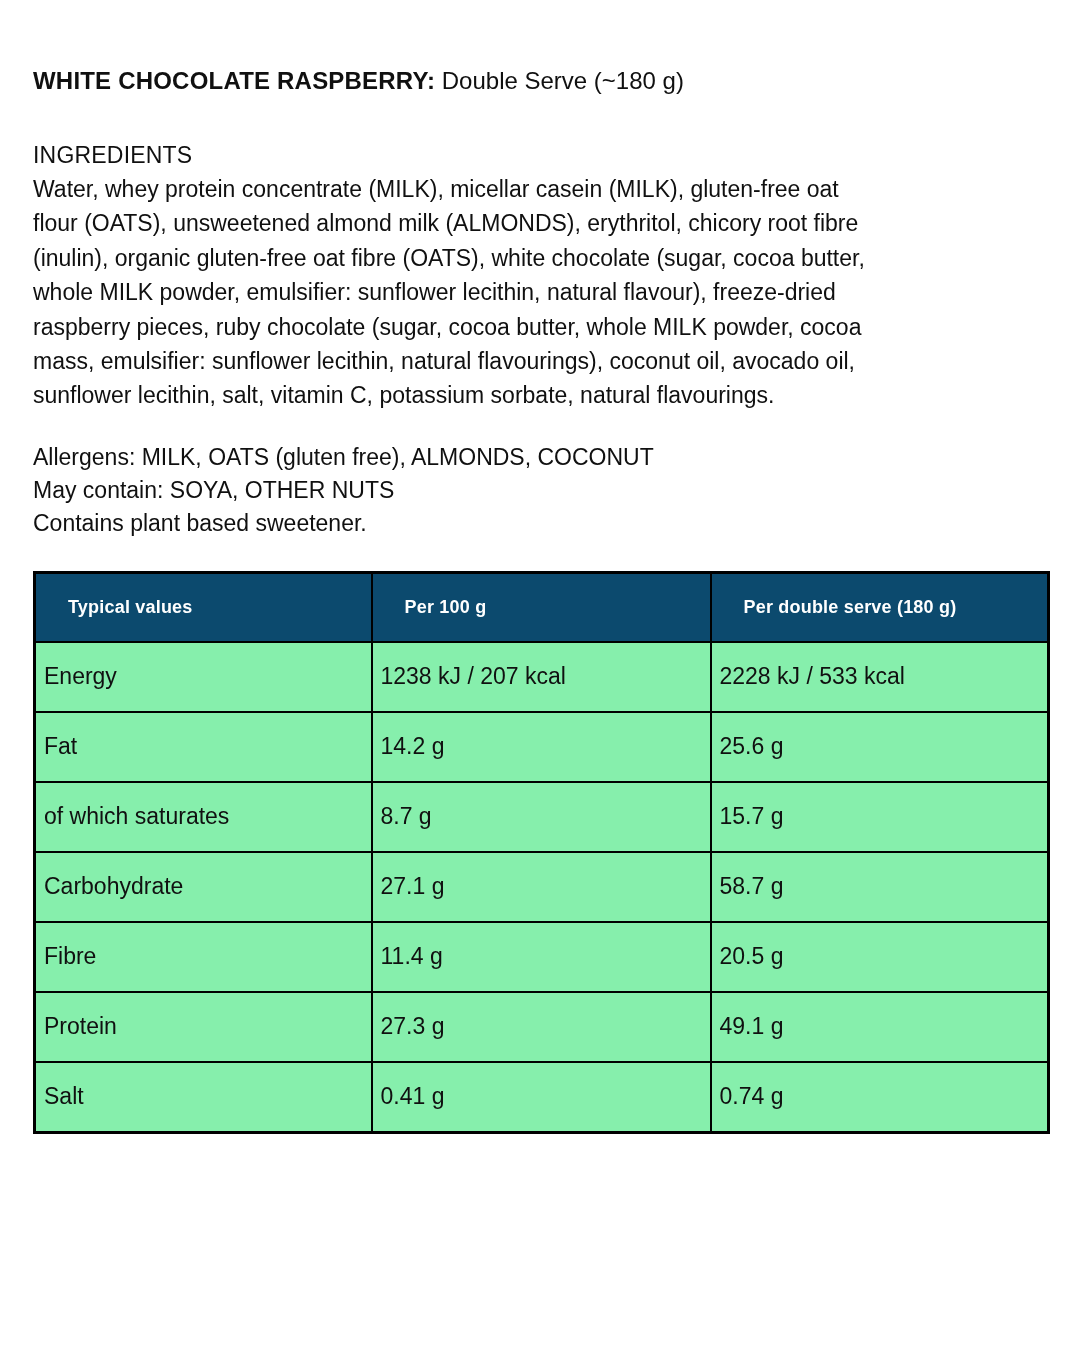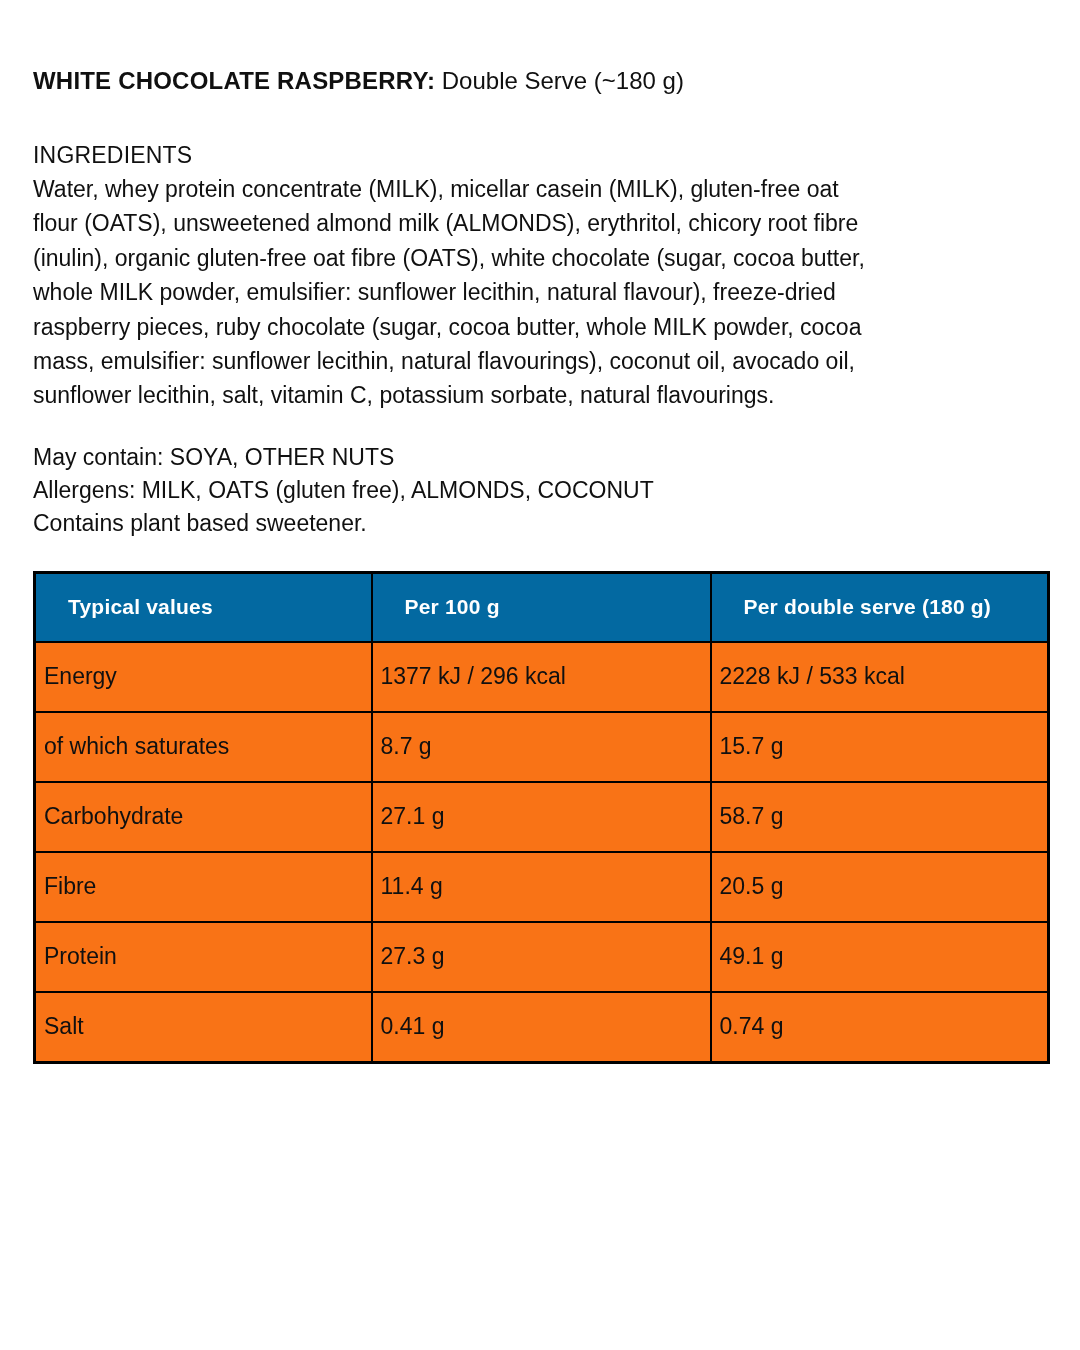--- a/index.html
+++ b/index.html
@@ -56,32 +56,32 @@
   }
   table.nutrition th,
   table.nutrition td {
     border: 2px solid #000000;
     text-align: left;
     vertical-align: middle;
     padding: 0 6px 0 8px;
     overflow: hidden;
   }
   table.nutrition th {
-    background: #0369a1;
+    background: #0c4a6e;
     color: #ffffff;
-    font-size: 21px;
+    font-size: 18px;
     font-weight: 700;
     height: 67px;
     letter-spacing: 0.2px;
     padding-left: 32px;
   }
   table.nutrition td {
     font-size: 23px;
     height: 68px;
-    background: #f97316;
+    background: #86efac;
   }
   .footer-note {
     margin-top: 32px;
     font-size: 23px;
     line-height: 33px;
   }
 </style>
 </head>
 <body>
 
@@ -95,43 +95,48 @@
   <div class="ing-heading">INGREDIENTS</div>
   <div class="ing-text">Water, whey protein concentrate (MILK), micellar casein (MILK), gluten-free oat
 flour (OATS), unsweetened almond milk (ALMONDS), erythritol, chicory root fibre
 (inulin), organic gluten-free oat fibre (OATS), white chocolate (sugar, cocoa butter,
 whole MILK powder, emulsifier: sunflower lecithin, natural flavour), freeze-dried
 raspberry pieces, ruby chocolate (sugar, cocoa butter, whole MILK powder, cocoa
 mass, emulsifier: sunflower lecithin, natural flavourings), coconut oil, avocado oil,
 sunflower lecithin, salt, vitamin C, potassium sorbate, natural flavourings.</div>
 
   <div class="allergens-block">
+    <div class="allergen-line">Allergens: MILK, OATS (gluten free), ALMONDS, COCONUT</div>
     <div class="allergen-line">May contain: SOYA, OTHER NUTS</div>
-    <div class="allergen-line">Allergens: MILK, OATS (gluten free), ALMONDS, COCONUT</div>
     <div class="allergen-line">Contains plant based sweetener.</div>
   </div>
 
   <table class="nutrition">
     <colgroup>
       <col style="width:337px">
       <col style="width:339px">
       <col style="width:338px">
     </colgroup>
     <thead>
       <tr>
         <th>Typical values</th>
         <th>Per 100 g</th>
         <th>Per double serve (180 g)</th>
       </tr>
     </thead>
     <tbody>
       <tr>
         <td>Energy</td>
-        <td>1377 kJ / 296 kcal</td>
+        <td>1238 kJ / 207 kcal</td>
         <td>2228 kJ / 533 kcal</td>
+      </tr>
+      <tr>
+        <td>Fat</td>
+        <td>14.2 g</td>
+        <td>25.6 g</td>
       </tr>
       <tr>
         <td>of which saturates</td>
         <td>8.7 g</td>
         <td>15.7 g</td>
       </tr>
       <tr>
         <td>Carbohydrate</td>
         <td>27.1 g</td>
         <td>58.7 g</td>

